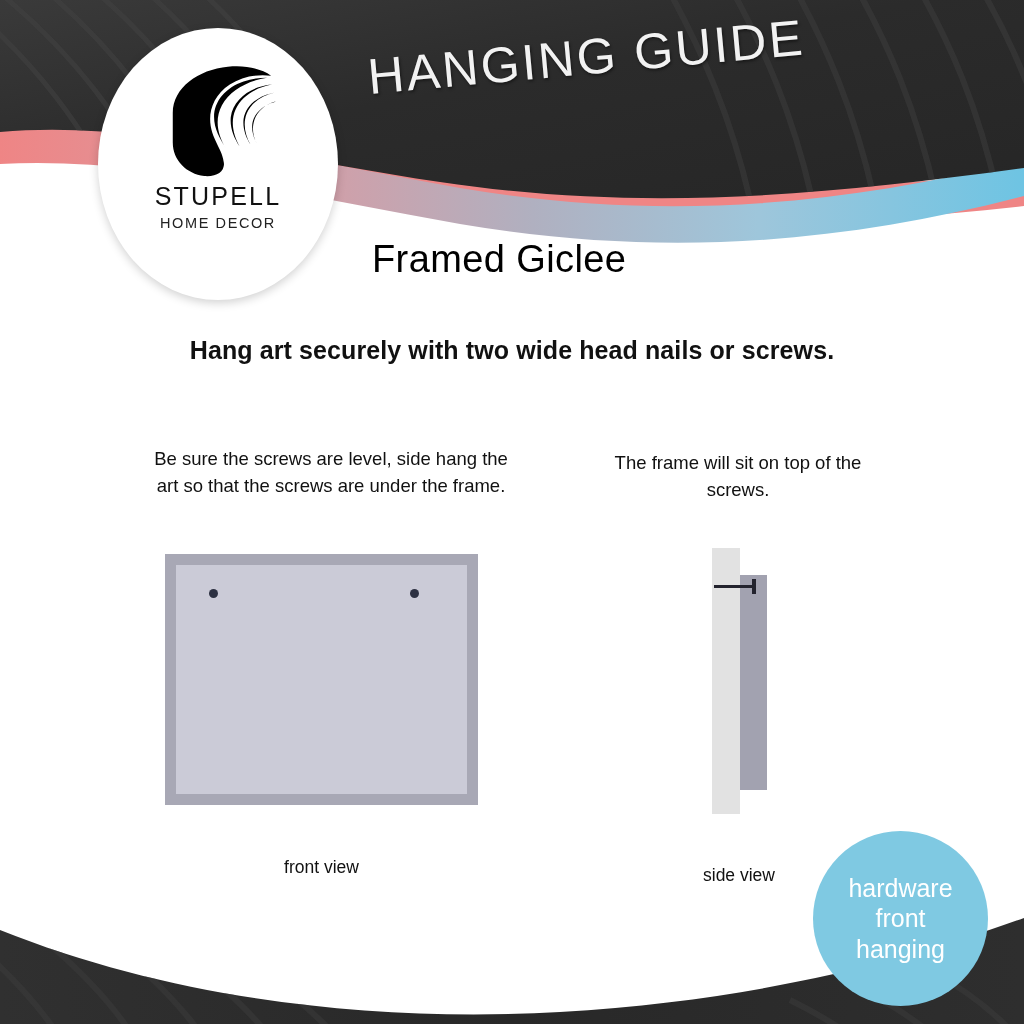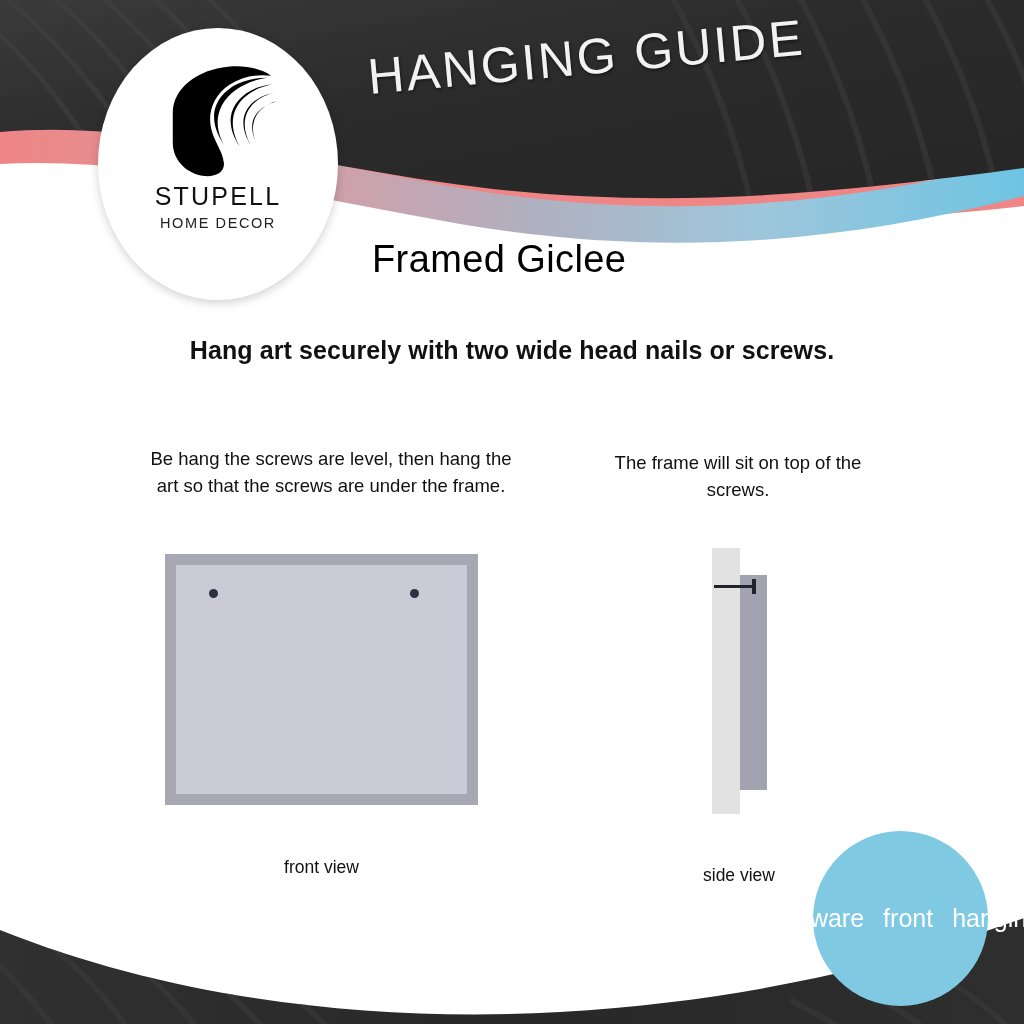--- a/index.html
+++ b/index.html
@@ -218,29 +218,28 @@
   
   .hw-badge {
     position: absolute;
     left: 813px;
     top: 831px;
     width: 175px;
     height: 175px;
     border-radius: 50%;
     background: #7fc9e2;
     display: flex;
-    flex-direction: row;
+    flex-direction: column;
     align-items: center;
     justify-content: center;
     color: #ffffff;
     font-size: 25px;
     line-height: 1.22;
     font-weight: 400;
     text-align: center;
-    gap: 19px;
   }
 </style>
 </head>
 <body>
 
 <div class="page">
 
   <svg class="wave-layer" viewBox="0 0 1024 1024" xmlns="http://www.w3.org/2000/svg">
     <defs>
       <linearGradient id="gradWave" x1="0" y1="0" x2="1" y2="0">
@@ -329,21 +328,21 @@
       </g>
     </svg>
     <div class="logo-name">STUPELL</div>
     <div class="logo-sub">HOME DECOR</div>
   </div>
 
   <div class="product-type">Framed Giclee</div>
 
   <div class="main-instruction">Hang art securely with two wide head nails or screws.</div>
 
-  <div class="caption caption-left">Be hang the screws are level, then hang the art so that the screws are under the frame.</div>
+  <div class="caption caption-left">Be sure the screws are level, side hang the art so that the screws are under the frame.</div>
 
   <div class="caption caption-right">The frame will sit on top of the screws.</div>
 
   <div class="front-view">
     <div class="front-view-inner">
       <span class="screw-dot left"></span>
       <span class="screw-dot right"></span>
     </div>
   </div>
 

